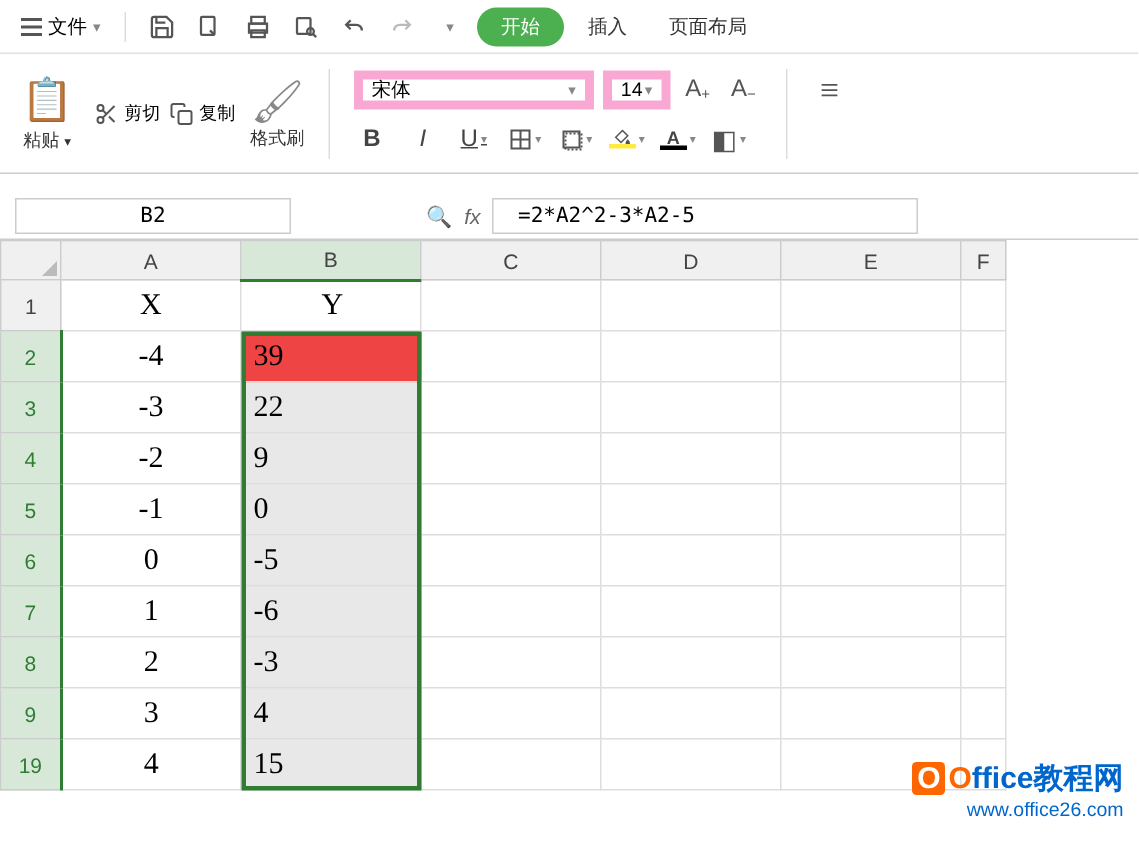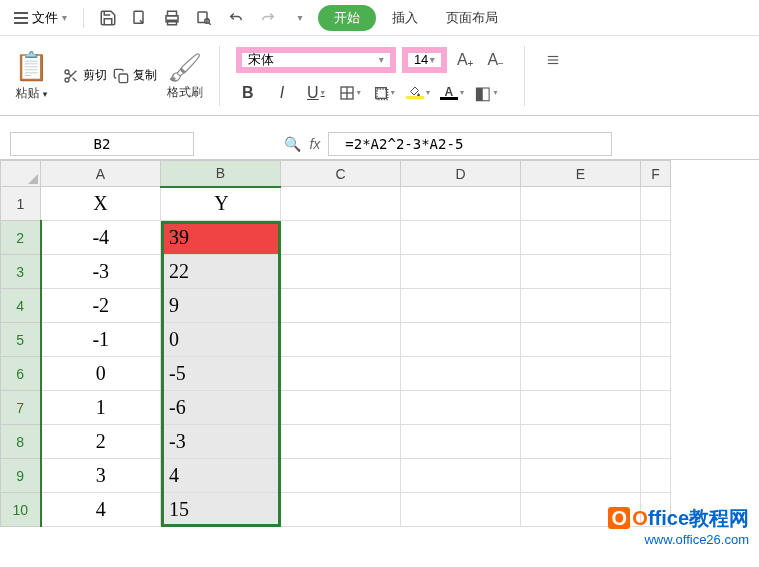--- a/index.html
+++ b/index.html
@@ -337,21 +337,21 @@
     <tr>
       <td class="rowhdr sel">9</td>
       <td class="cell colA">3</td>
       <td class="cell colB sel-range">4</td>
       <td class="cell colC"></td>
       <td class="cell colD"></td>
       <td class="cell colE"></td>
       <td class="cell colF"></td>
     </tr>
     <tr>
-      <td class="rowhdr sel">10</td>
+      <td class="rowhdr sel">19</td>
       <td class="cell colA">4</td>
       <td class="cell colB sel-range">15</td>
       <td class="cell colC"></td>
       <td class="cell colD"></td>
       <td class="cell colE"></td>
       <td class="cell colF"></td>
     </tr>
   </tbody>
     </table>
   <div class="sel-border-box" style="left:161px;top:61px;width:120px;height:306px"></div>

